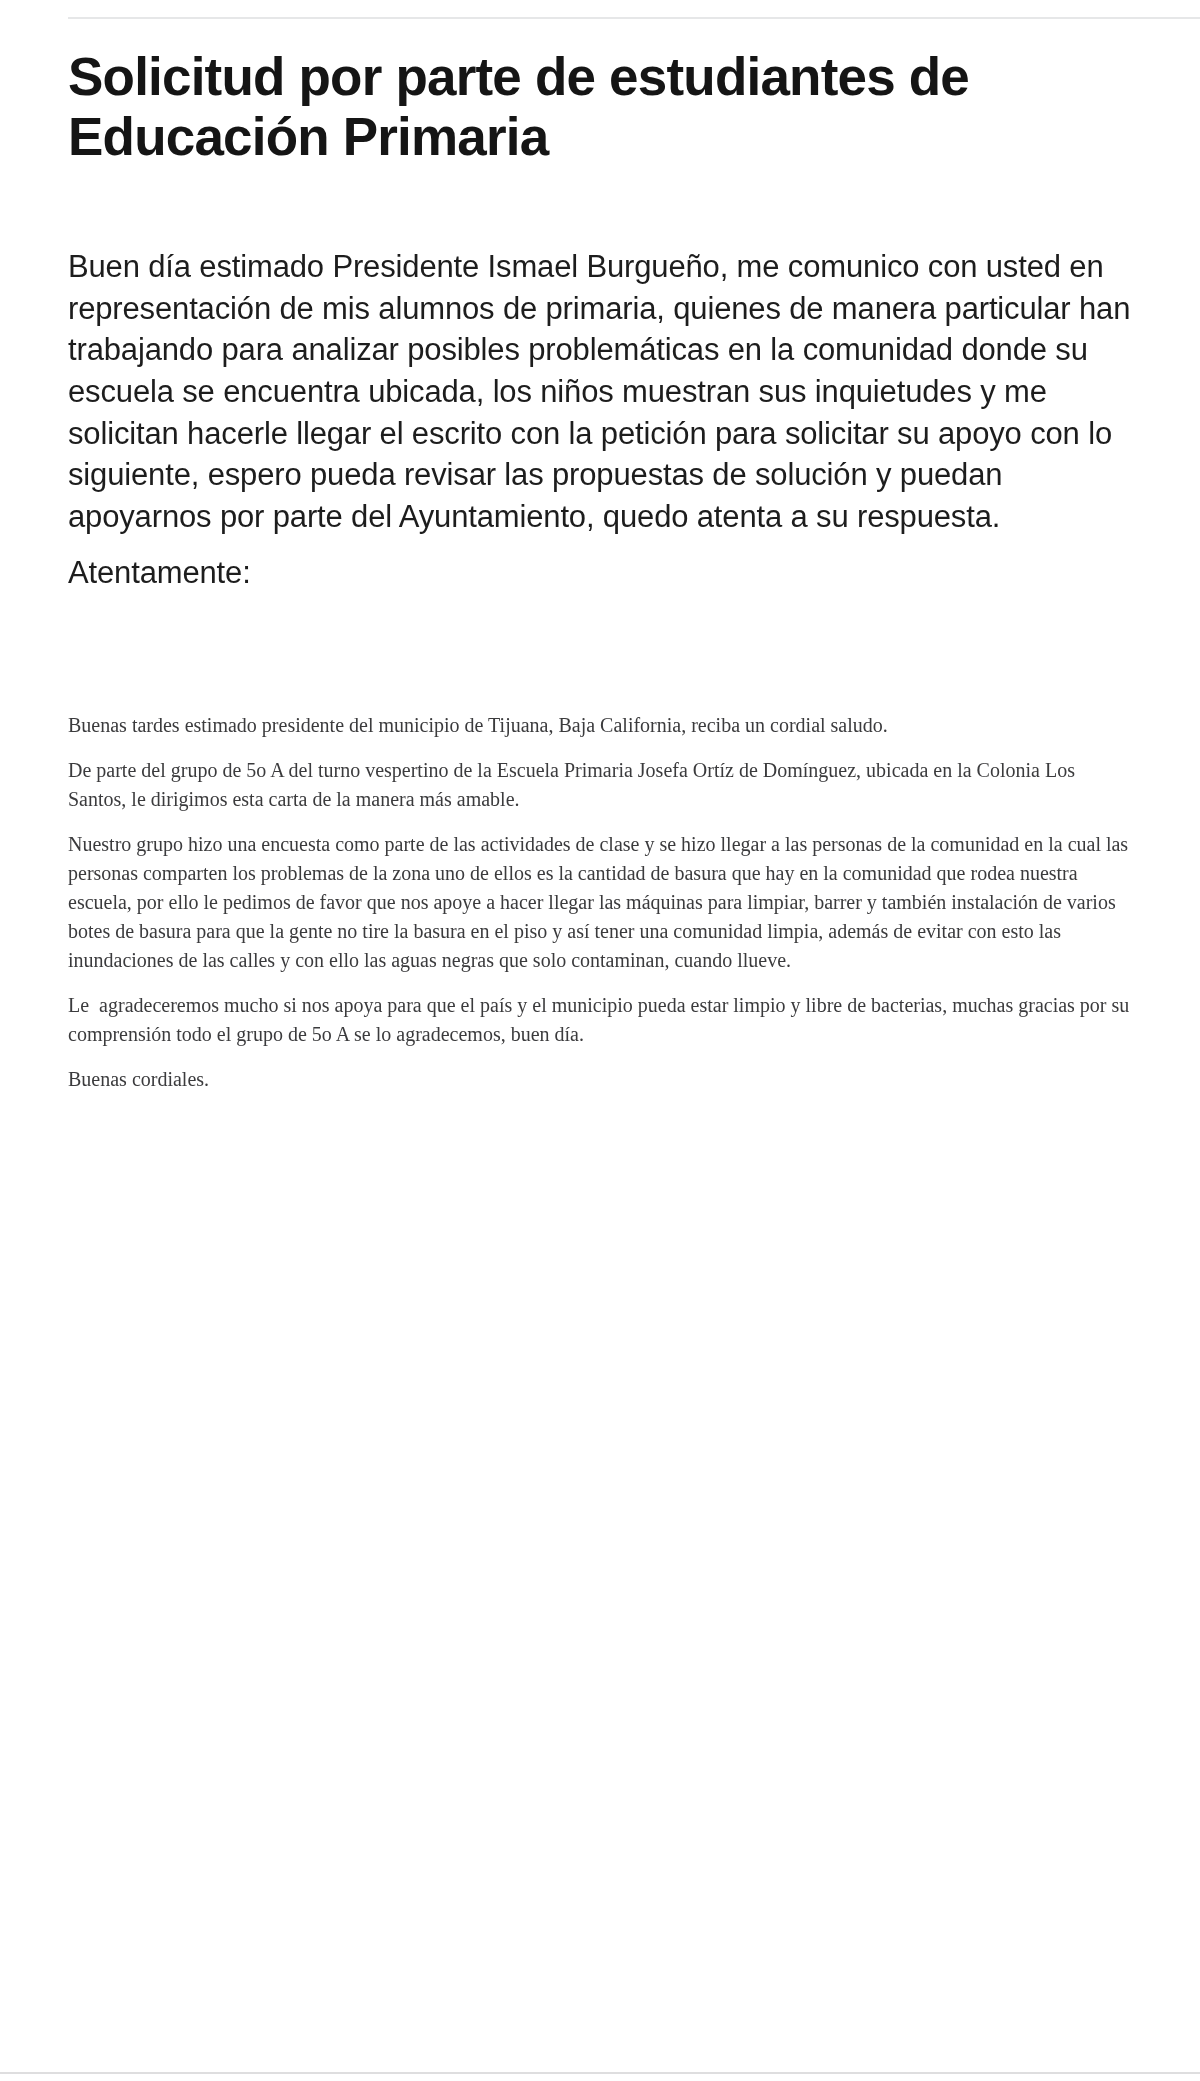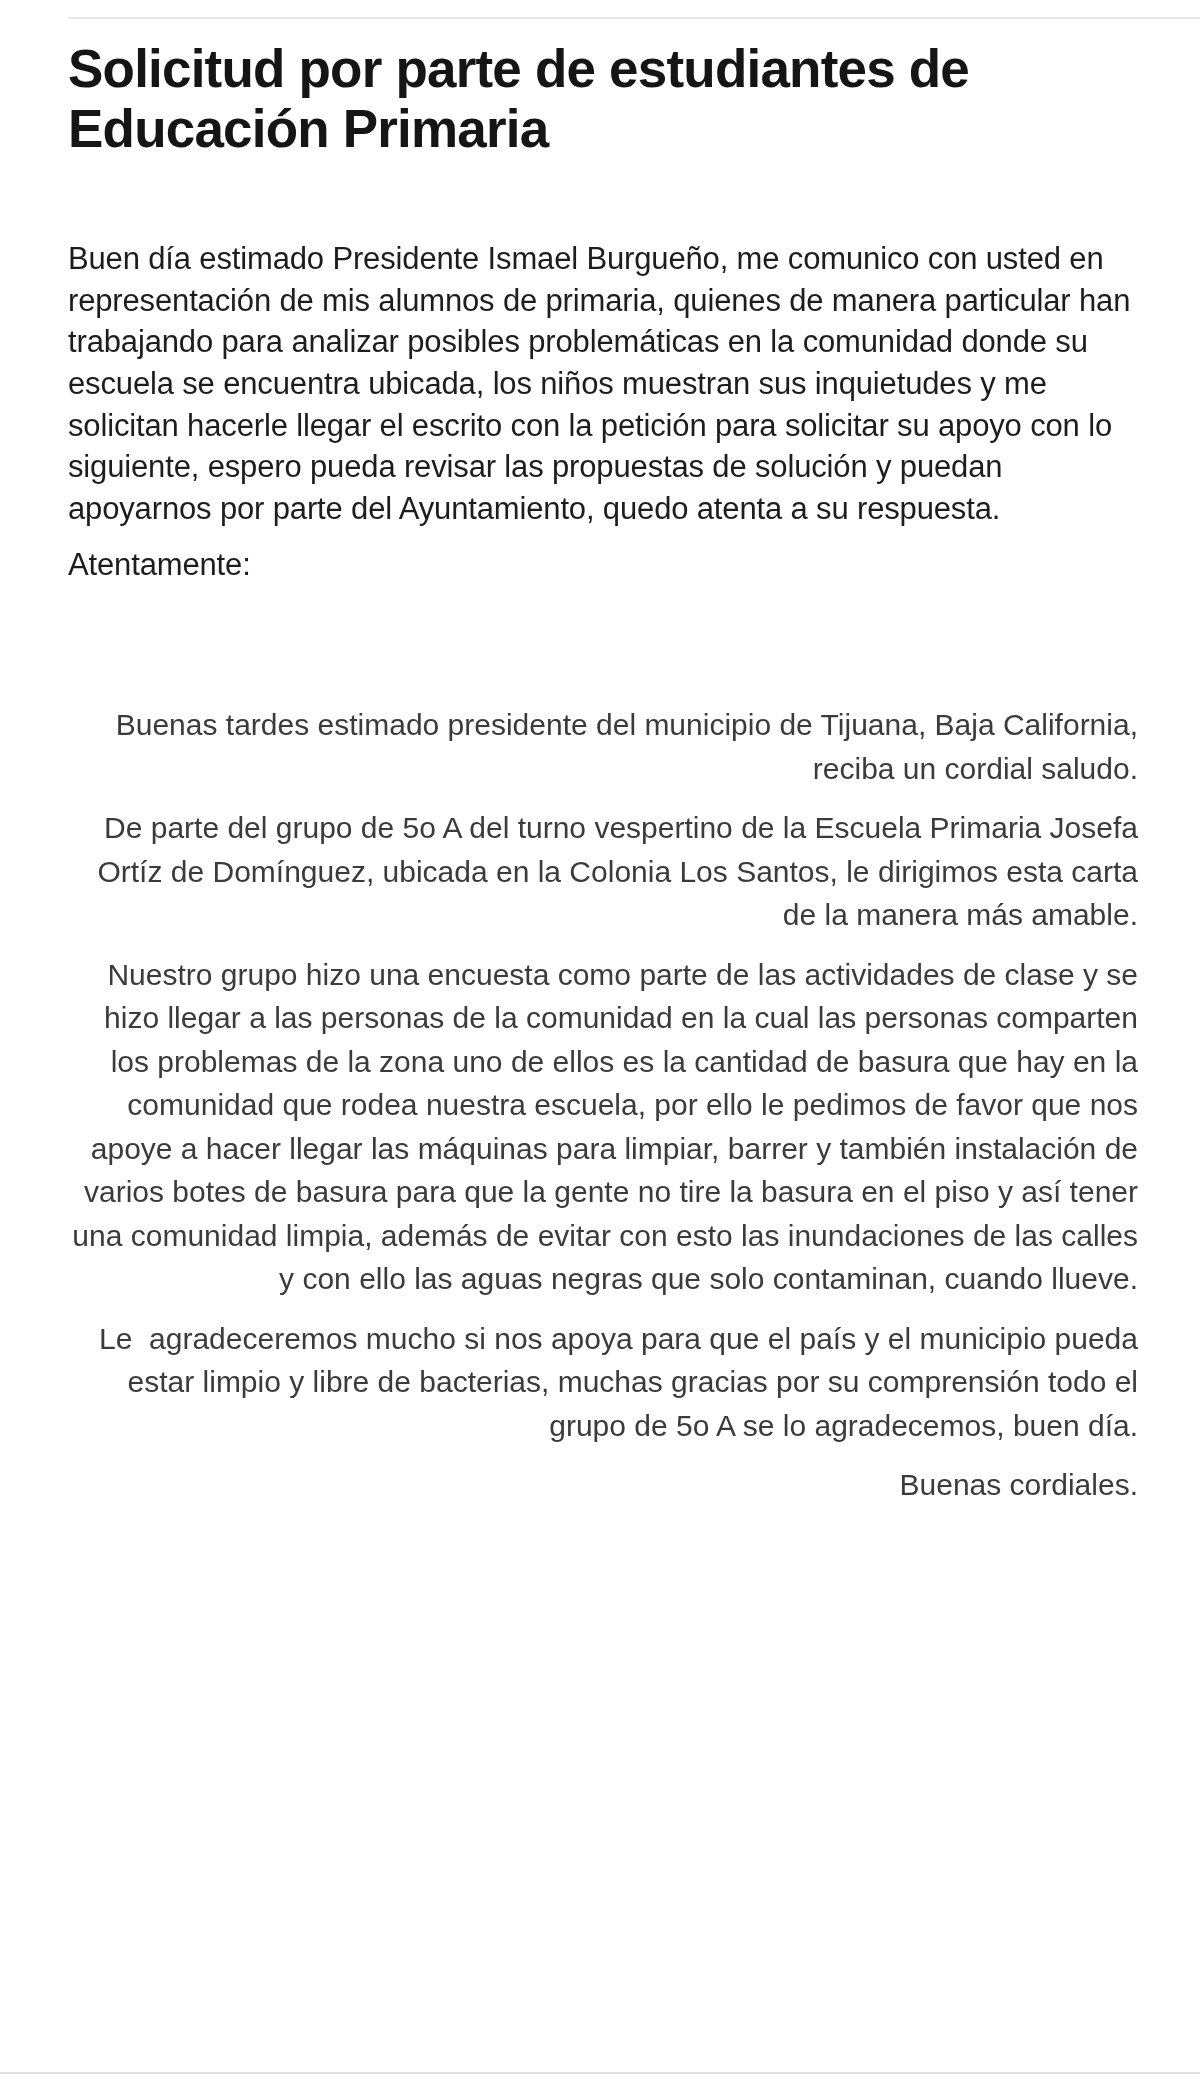--- a/index.html
+++ b/index.html
@@ -45,21 +45,21 @@
   .content {
     position: absolute;
     left: 68px;
     top: 17px;
     width: 1070px;
   }
 
   
   .doc-title {
     margin: 0;
-    padding-top: 22px;
+    padding-top: 30px;
     font-family: "Liberation Sans", sans-serif;
     font-size: 53px;
     line-height: 1.14;
     font-weight: 700;
     letter-spacing: -0.8px;
     color: #151515;
     max-width: 1010px;
   }
 
   
@@ -81,26 +81,25 @@
   .sig-block {
     margin-top: 32px;
   }
   .sig-block .sig-line {
     display: block;
   }
 
   
   .letter-serif {
     margin-top: 118px;
-    font-family: Liberation Sans, sans-serif;
-    font-size: 30px;
+    font-family: Liberation Serif, serif;
+    font-size: 20px;
     line-height: 1.45;
     color: #3b3b3d;
     max-width: 1070px;
-    text-align: right;
   }
   .letter-serif p {
     margin: 0;
     white-space: pre-wrap;
   }
   .letter-serif p + p {
     margin-top: 16px;
   }
 </style>
 </head>

